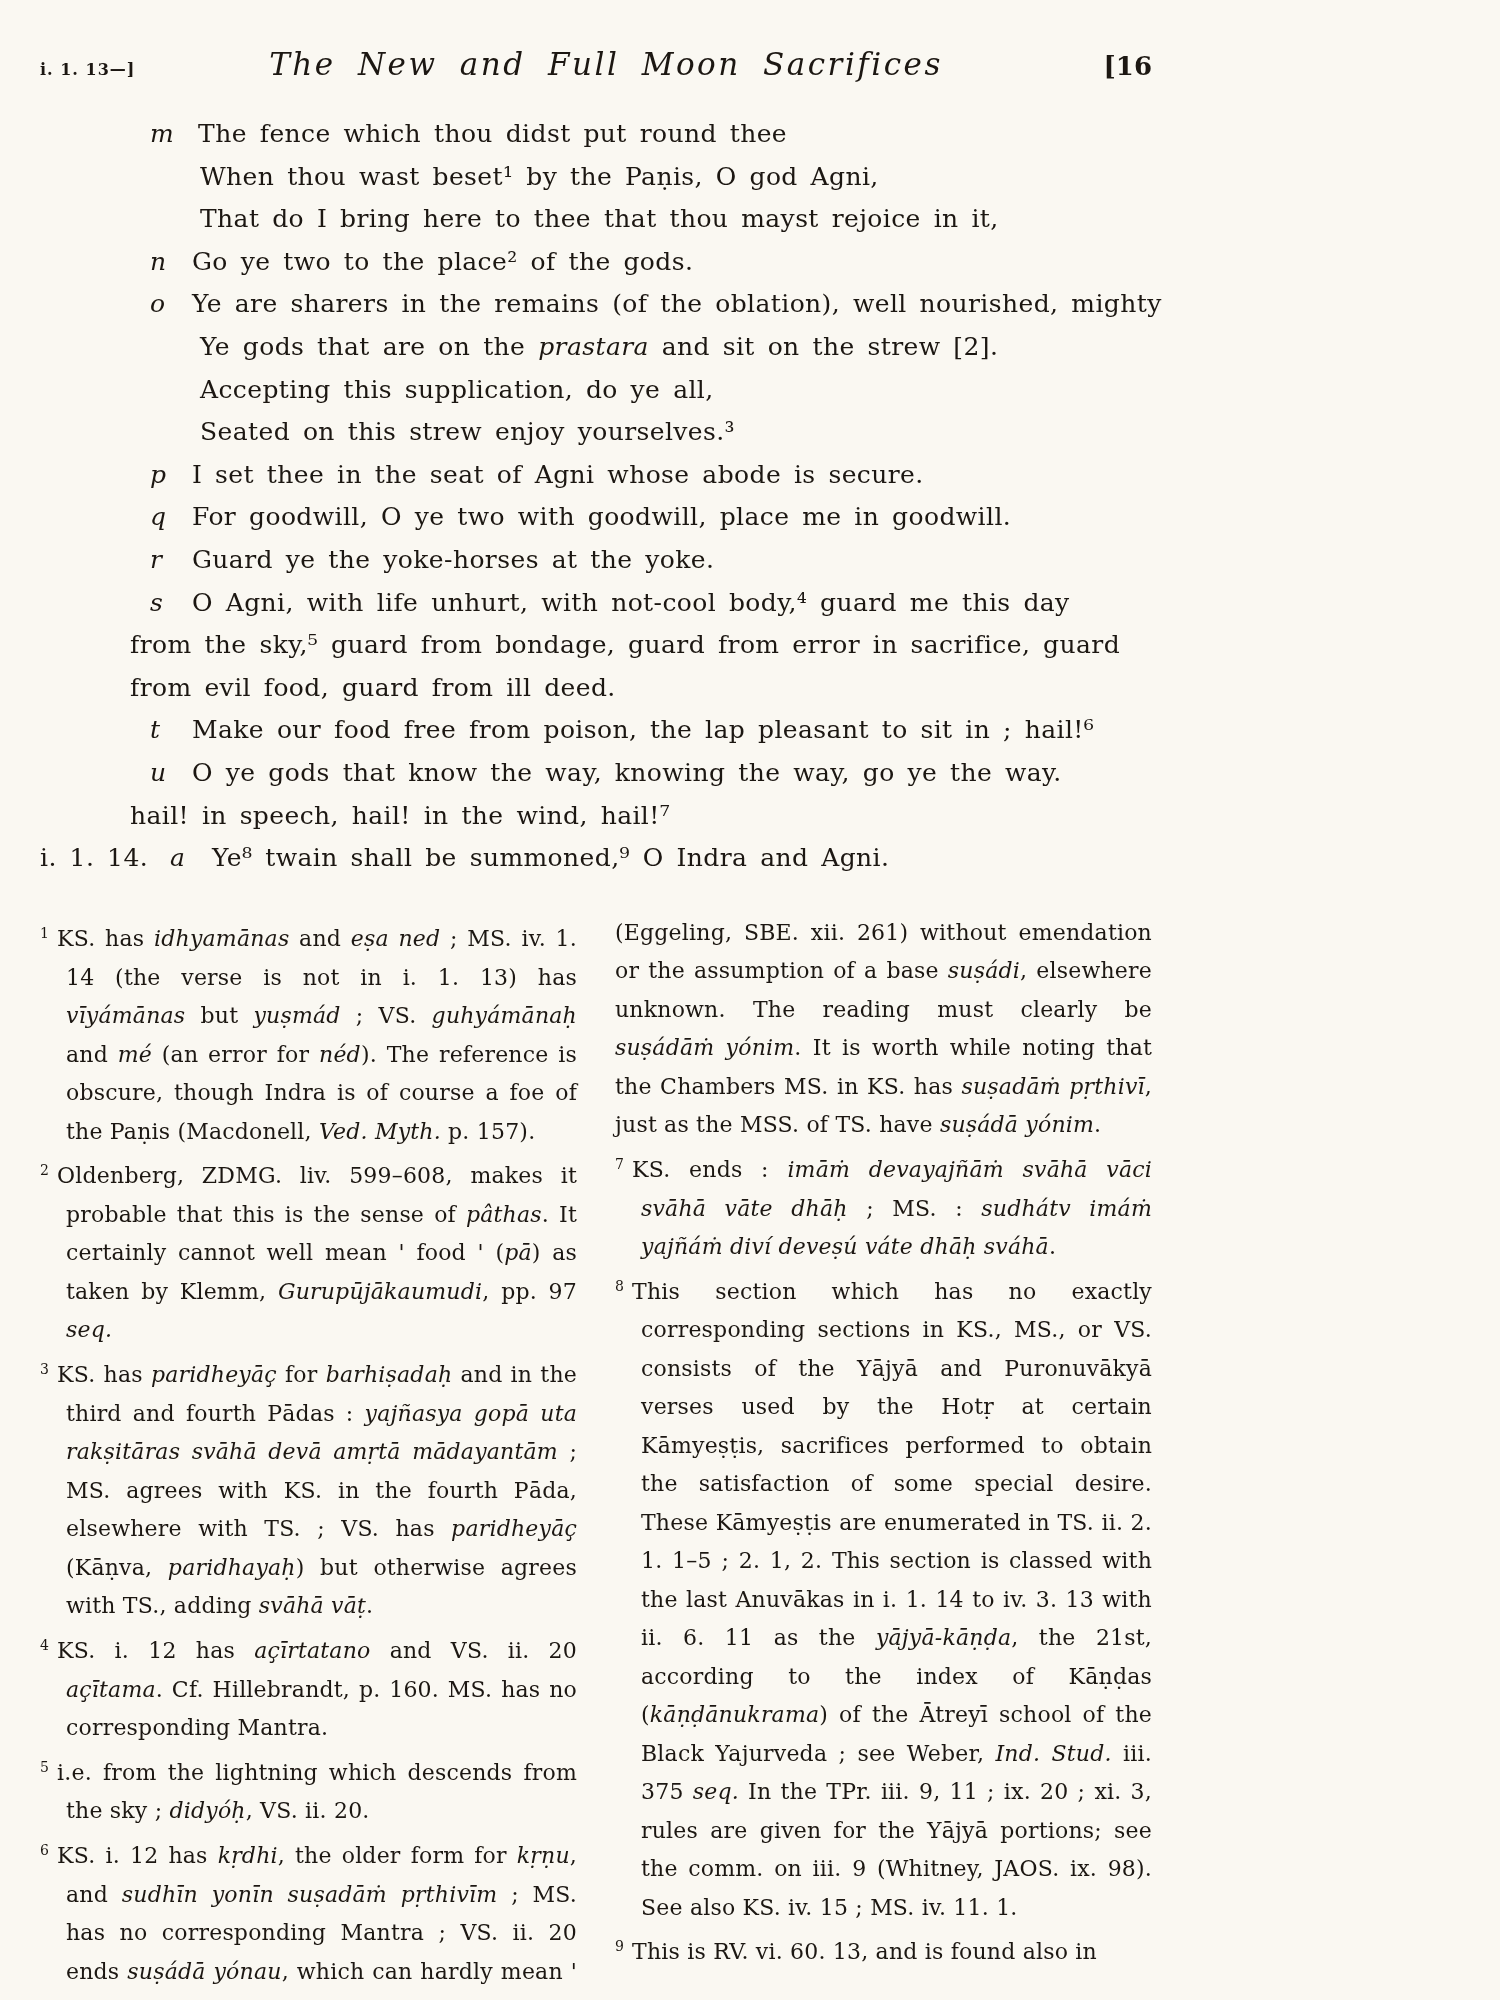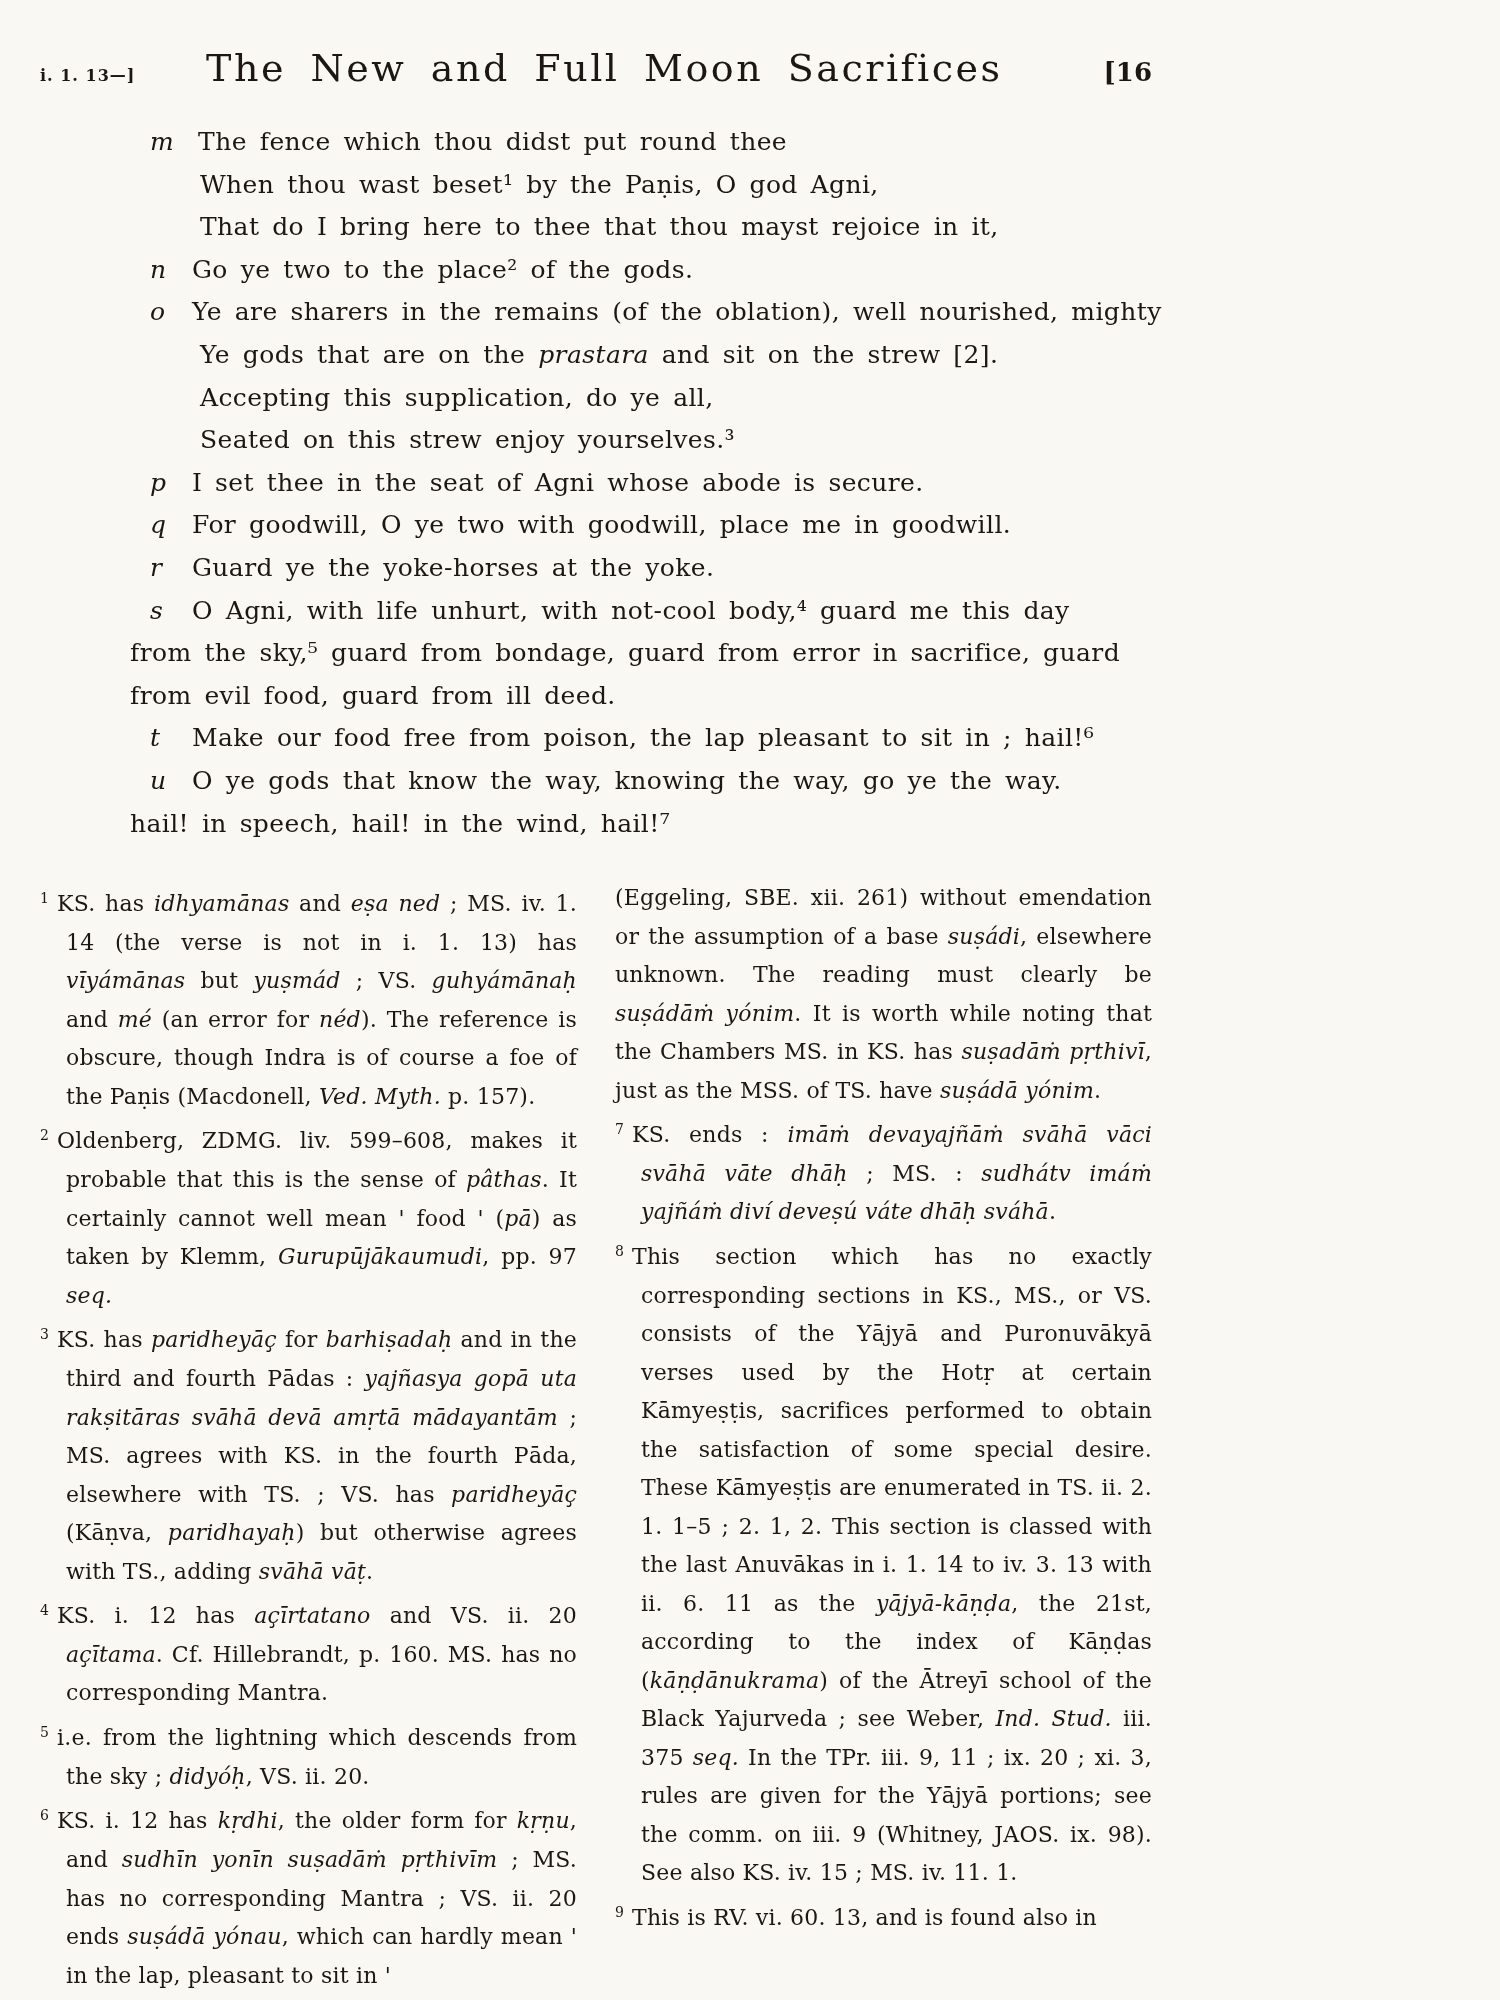--- a/index.html
+++ b/index.html
@@ -8,21 +8,21 @@
     background:#faf8f2;
     color:#1c1712;
     font-family:"DejaVu Serif","Liberation Serif",serif;
     overflow:hidden;
   }
   .page { position:relative; width:1500px; height:2000px; }
   .content { position:absolute; left:40px; top:46px; width:1112px; }
 
   .pagehead { display:flex; align-items:baseline; }
   .head-left { width:200px; font-size:16px; font-weight:bold; letter-spacing:1px; white-space:nowrap; }
-  .head-title { flex:1; text-align:center; font-size:38px; letter-spacing:2.5px; word-spacing:10px; white-space:nowrap; }
+  .head-title { flex:1; text-align:center; font-style:italic; font-size:31px; letter-spacing:2.5px; word-spacing:10px; white-space:nowrap; }
   .head-right { width:180px; text-align:right; font-size:26px; font-weight:bold; }
 
   .verse-block { margin-top:36px; margin-left:90px; }
   .vl { font-size:25px; line-height:31.6px; white-space:nowrap; letter-spacing:0.4px; word-spacing:0.18em;margin-top:11px; }
   .vl.first { padding-left:20px; }
   .vl.cont  { padding-left:70px; }
   .vl.pcont { padding-left:0; }
   .vlab { font-style:italic; display:inline-block; min-width:18px; margin-right:24px; }
   .vl.section { margin-left:-90px; padding-left:0; }
   .secnum { margin-right:22px; }
@@ -63,20 +63,23 @@
 
       <div class="vl first"><span class="vlab">s</span><span>O Agni, with life unhurt, with not-cool body,⁴ guard me this day</span></div>
       <div class="vl pcont">from the sky,⁵ guard from bondage, guard from error in sacrifice, guard</div>
       <div class="vl pcont">from evil food, guard from ill deed.</div>
 
       <div class="vl first"><span class="vlab">t</span><span>Make our food free from poison, the lap pleasant to sit in ; hail!⁶</span></div>
       <div class="vl first"><span class="vlab">u</span><span>O ye gods that know the way, knowing the way, go ye the way.</span></div>
 
       <div class="vl pcont">hail! in speech, hail! in the wind, hail!⁷</div>
 
+      <div class="vl section">
+        <span class="secnum">i. 1. 14.</span><span class="vlab">a</span><span>Ye⁸ twain shall be summoned,⁹ O Indra and Agni.</span>
+      </div>
     </main>
 
     <section class="footnotes">
       <div class="fncol">
         <p class="fn"><sup>1</sup><span>KS. has <i>idhyamānas</i> and <i>eṣa ned</i> ; MS. iv. 1. 14 (the verse is not in i. 1. 13) has <i>vīyámānas</i> but <i>yuṣmád</i> ; VS. <i>guhyámānaḥ</i> and <i>mé</i> (an error for <i>néd</i>). The reference is obscure, though Indra is of course a foe of the Paṇis (Macdonell, <i>Ved. Myth.</i> p. 157).</span></p>
         <p class="fn"><sup>2</sup><span>Oldenberg, ZDMG. liv. 599–608, makes it probable that this is the sense of <i>pâthas</i>. It certainly cannot well mean ' food ' (<i>pā</i>) as taken by Klemm, <i>Gurupūjākaumudi</i>, pp. 97 <i>seq.</i></span></p>
         <p class="fn"><sup>3</sup><span>KS. has <i>paridheyāç</i> for <i>barhiṣadaḥ</i> and in the third and fourth Pādas : <i>yajñasya gopā uta rakṣitāras svāhā devā amṛtā mādayantām</i> ; MS. agrees with KS. in the fourth Pāda, elsewhere with TS. ; VS. has <i>paridheyāç</i> (Kāṇva, <i>paridhayaḥ</i>) but otherwise agrees with TS., adding <i>svāhā vāṭ</i>.</span></p>
         <p class="fn"><sup>4</sup><span>KS. i. 12 has <i>açīrtatano</i> and VS. ii. 20 <i>açītama</i>. Cf. Hillebrandt, p. 160. MS. has no corresponding Mantra.</span></p>
         <p class="fn"><sup>5</sup><span>i.e. from the lightning which descends from the sky ; <i>didyóḥ</i>, VS. ii. 20.</span></p>
         <p class="fn"><sup>6</sup><span>KS. i. 12 has <i>kṛdhi</i>, the older form for <i>kṛṇu</i>, and <i>sudhīn yonīn suṣadāṁ pṛthivīm</i> ; MS. has no corresponding Mantra ; VS. ii. 20 ends <i>suṣádā yónau</i>, which can hardly mean ' in the lap, pleasant to sit in '</span></p>

